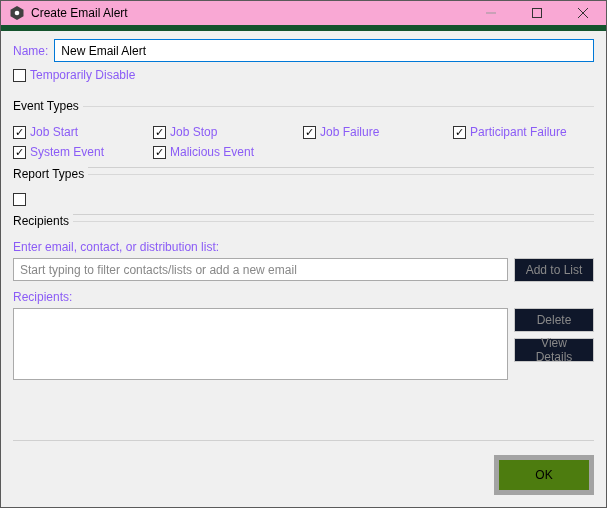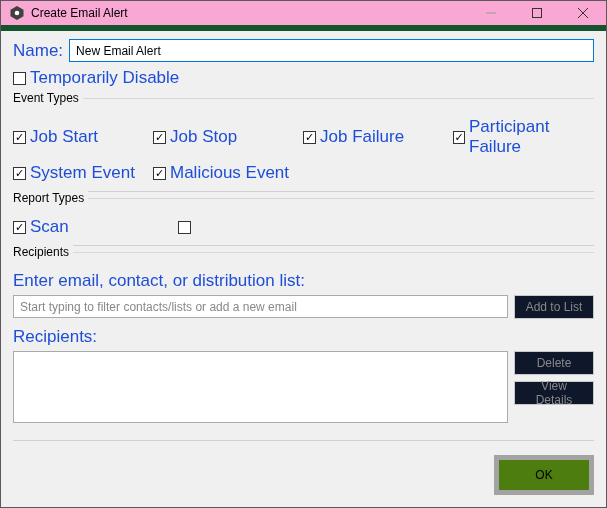--- a/index.html
+++ b/index.html
@@ -39,21 +39,21 @@
     color: #333;
   }
   .content {
     background: #f0f0f0;
     padding: 8px 12px 12px 12px;
     height: calc(100% - 30px);
     display: flex;
     flex-direction: column;
   }
   .row { display: flex; align-items: center; margin-bottom: 6px; }
-  .label { font-size: 17px; color: #1d4ed8; }
+  .label { font-size: 12px; color: #8b5cf6; }
   input[type="text"].text-field {
     flex: 1;
     height: 23px;
     border: 1px solid #0078d7;
     background: #fff;
     padding: 2px 6px;
     font-family: inherit;
     font-size: 12px;
     outline: none;
   }
@@ -211,21 +211,21 @@
   </div>
 </div>
 
 <div class="content">
 
   <div class="row">
     <span class="label name-label">Name:</span>
     <input type="text" class="text-field" value="New Email Alert" style="">
   </div>
 
-  <div class="checkbox-line" style="margin-bottom:4px;text-align:right;">
+  <div class="checkbox-line" style="margin-bottom:18px;text-align:right;">
     <span class="cb"></span>
     <span class="label">Temporarily Disable</span>
   </div>
 
   <div class="fieldset">
     <span class="legend">Event Types</span>
     <div class="grid-events">
       <div class="checkbox-line">
           <span class="cb checked"></span>
           <span class="label">Job Start</span>
@@ -249,24 +249,20 @@
       <div class="checkbox-line">
           <span class="cb checked"></span>
           <span class="label">Malicious Event</span>
         </div>
     </div>
   </div>
 
   <div class="fieldset">
     <span class="legend">Report Types</span>
     <div class="grid-reports">
-      <div class="checkbox-line">
-          <span class="cb checked"></span>
-          <span class="label">Scan</span>
-        </div>
       <div class="checkbox-line">
           <span class="cb"></span>
         </div>
     </div>
   </div>
 
   <div class="fieldset recipients">
     <span class="legend">Recipients</span>
     <div class="label" style="margin-top:-2px;">Enter email, contact, or distribution list:</div>
     <div class="recip-input-row">

